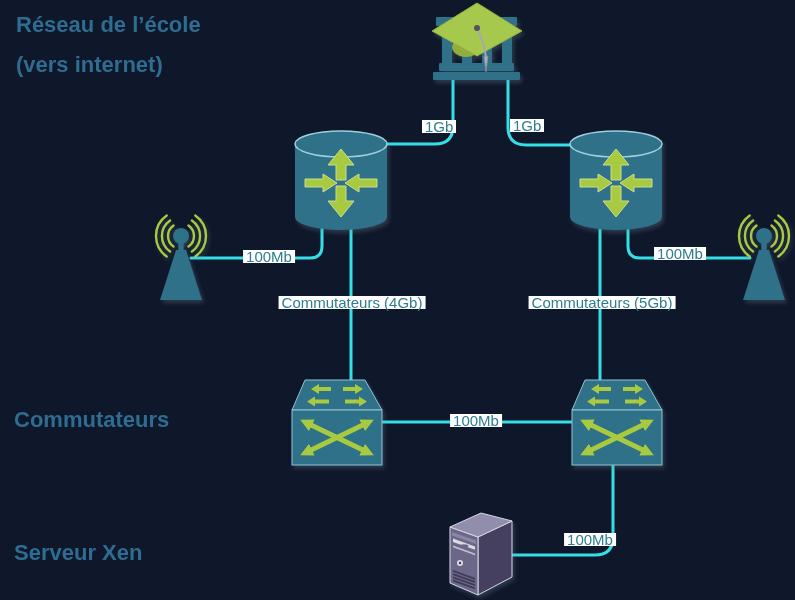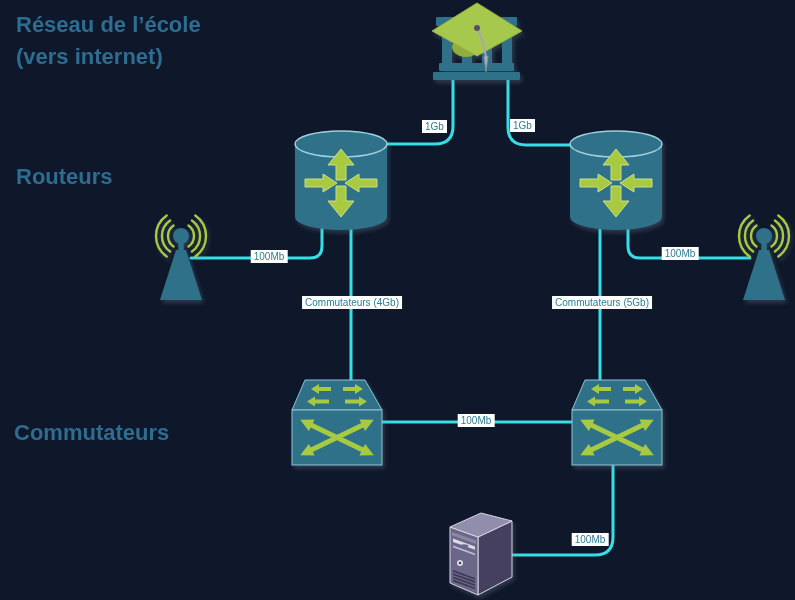--- a/index.html
+++ b/index.html
@@ -7,21 +7,21 @@
     position:relative;width:795px;height:600px;background:#0f172a;
     font-family:"Liberation Sans", sans-serif;overflow:hidden;
   }
   .links{position:absolute;left:0;top:0;z-index:1;}
   .icon{position:absolute;z-index:2;filter:drop-shadow(2px 3px 2px rgba(110,140,155,0.30));}
   .heading{
     position:absolute;z-index:4;font-weight:bold;font-size:22px;
     color:#2E6C90;white-space:nowrap;letter-spacing:0px;
   }
   .edge-label{
-    position:absolute;z-index:5;font-size:10px;color:#2E7D92;
+    position:absolute;z-index:5;font-size:15px;color:#2E7D92;
     background:#ffffff;padding:0 3px;white-space:nowrap;line-height:13px;
   }
   .edge-label.centered{transform:translateX(-50%);}
 </style>
 </head>
 <body>
 
 <svg width="0" height="0" style="position:absolute" aria-hidden="true">
   <defs>
     <marker id="ah" viewBox="0 0 12 12" markerWidth="13" markerHeight="13" refX="5" refY="6" orient="auto-start-reverse" markerUnits="userSpaceOnUse">
@@ -147,23 +147,23 @@
     </svg>
   <svg class="icon" style="left:567px;top:376px" width="100" height="92">
       <use href="#sym-switch"></use>
     </svg>
 
   <svg class="icon" style="left:443px;top:508px" width="75" height="95">
       <use href="#sym-server"></use>
     </svg>
 
   <div class="heading" style="left:16px;top:12px">Réseau de l’école</div>
-  <div class="heading" style="left:16px;top:44px">(vers internet)</div>
-  <div class="heading" style="left:16px;top:164px">Routeurs</div>
-  <div class="heading" style="left:14px;top:420px">Commutateurs</div>
+  <div class="heading" style="left:16px;top:52px">(vers internet)</div>
+  <div class="heading" style="left:14px;top:407px">Commutateurs</div>
+  <div class="heading" style="left:14px;top:540px">Serveur Xen</div>
 
   <div class="edge-label" style="left:422px;top:120px">1Gb</div>
   <div class="edge-label" style="left:510px;top:119px">1Gb</div>
   <div class="edge-label centered" style="left:269px;top:250px">100Mb</div>
   <div class="edge-label centered" style="left:680px;top:247px">100Mb</div>
   <div class="edge-label centered" style="left:352px;top:296px">Commutateurs (4Gb)</div>
   <div class="edge-label centered" style="left:602px;top:296px">Commutateurs (5Gb)</div>
   <div class="edge-label centered" style="left:476px;top:414px">100Mb</div>
   <div class="edge-label centered" style="left:590px;top:533px">100Mb</div>
 

